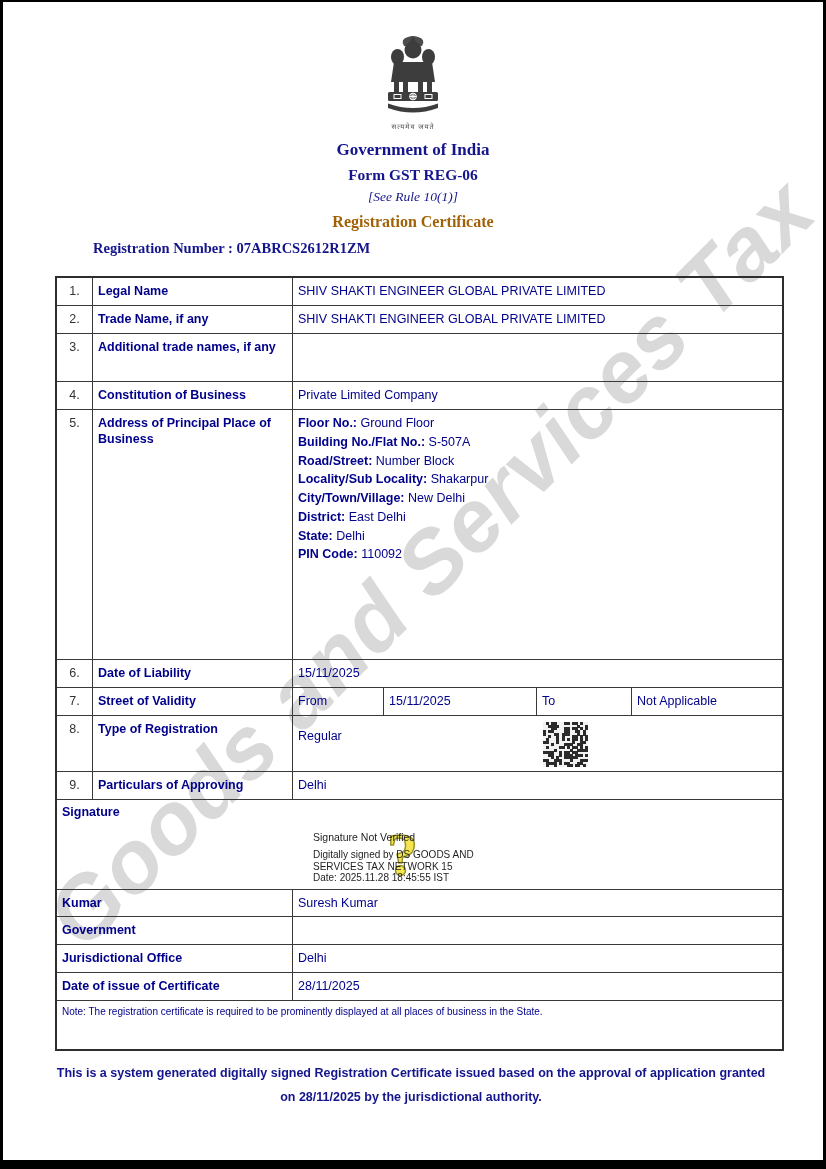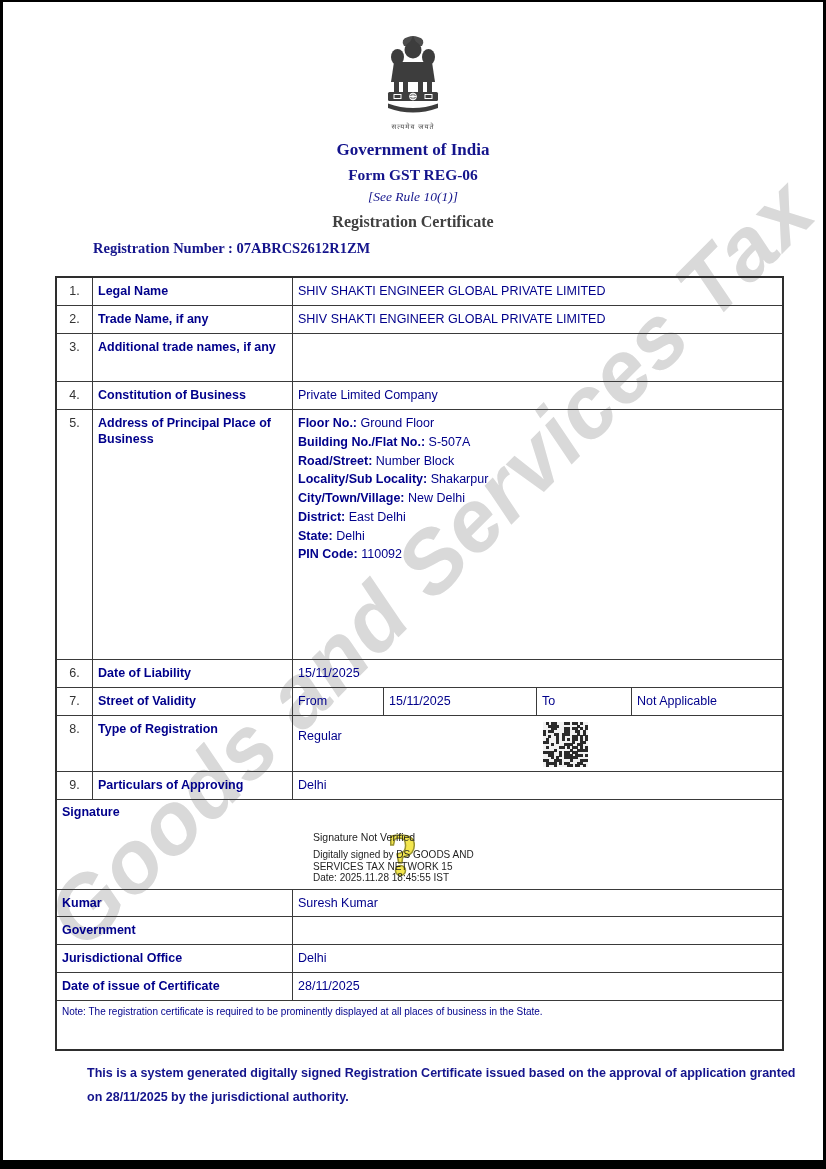--- a/index.html
+++ b/index.html
@@ -15,21 +15,21 @@
     transform:rotate(-45deg);font-weight:bold;font-style:italic;
     font-size:88px;color:#d9d9d9;white-space:nowrap;z-index:0;letter-spacing:1px;
     font-family:"Liberation Sans",sans-serif;
   }
   .content{position:relative;z-index:1;}
   .header{text-align:center;margin-top:33px;}
   .motto{font-size:7px;color:#4a4a4a;letter-spacing:1px;margin-top:1px;}
   .gov{font-family:"Liberation Serif",serif;font-weight:bold;font-size:17px;color:#14148c;margin-top:9px;}
   .formno{font-family:"Liberation Serif",serif;font-weight:bold;font-size:15.5px;color:#14148c;margin-top:6px;}
   .rule{font-family:"Liberation Serif",serif;font-style:italic;font-size:13.5px;color:#14148c;margin-top:5px;}
-  .title{font-family:"Liberation Serif",serif;font-weight:bold;font-size:16px;color:#404040;margin-top:8px;}
+  .title{font-family:"Liberation Serif",serif;font-weight:bold;font-size:16px;color:#a16207;margin-top:8px;}
   .regnum{font-family:"Liberation Serif",serif;font-weight:bold;font-size:14.5px;color:#14148c;margin:9px 0 0 90px;}
   .gtable{margin:19px 0 0 52px;width:725px;border:2px solid #2e2e2e;box-sizing:content-box;}
   .trow{display:flex;border-bottom:1px solid #3a3a3a;box-sizing:border-box;}
   .trow:last-child{border-bottom:none;}
   .cell{box-sizing:border-box;padding:5px 5px 3px 5px;font-size:12.5px;line-height:1.3;}
   .c-num{width:36px;border-right:1px solid #3a3a3a;color:#333;text-align:center;flex:none;}
   .c-label{width:200px;border-right:1px solid #3a3a3a;font-weight:bold;flex:none;}
   .c-value{flex:1;}
   .c-sub{border-right:1px solid #3a3a3a;flex:none;}
   .h28{min-height:28px;}.h48{min-height:48px;}.h250{min-height:250px;}
@@ -40,21 +40,21 @@
   .qr i{position:absolute;background:#2a2a2a;}
   .sig-row{position:relative;display:block;}
   .sig-label{font-weight:bold;font-size:12.5px;padding:5px;}
   .sig-stamp{position:absolute;left:256px;top:31px;width:230px;}
   .q-mark{position:absolute;left:74px;top:-12px;z-index:0;font-family:"Liberation Serif",serif;
     font-weight:bold;font-size:62px;color:#f3e64e;-webkit-text-stroke:1.5px #9a9430;}
   .sig-l1{position:relative;z-index:1;font-size:10.5px;color:#1e1e1e;margin-bottom:6px;}
   .sig-l{position:relative;z-index:1;font-size:10px;color:#1e1e1e;line-height:11.5px;}
   .d-label{width:236px;border-right:1px solid #3a3a3a;font-weight:bold;flex:none;}
   .note-cell{padding:5px;font-size:10px;min-height:48px;box-sizing:border-box;}
-  .footer{margin:10px 0 0 84px;width:722px;font-weight:bold;font-size:12.5px;line-height:1.95;color:#14148c;}
+  .footer{margin:10px 0 0 47px;width:722px;font-weight:bold;font-size:12.5px;line-height:1.95;color:#14148c;text-align:center;}
 </style>
 </head>
 <body>
 
 <div class="watermark">Goods and Services Tax</div>
 
 <div class="content">
 
   <div class="header">
     <span>

